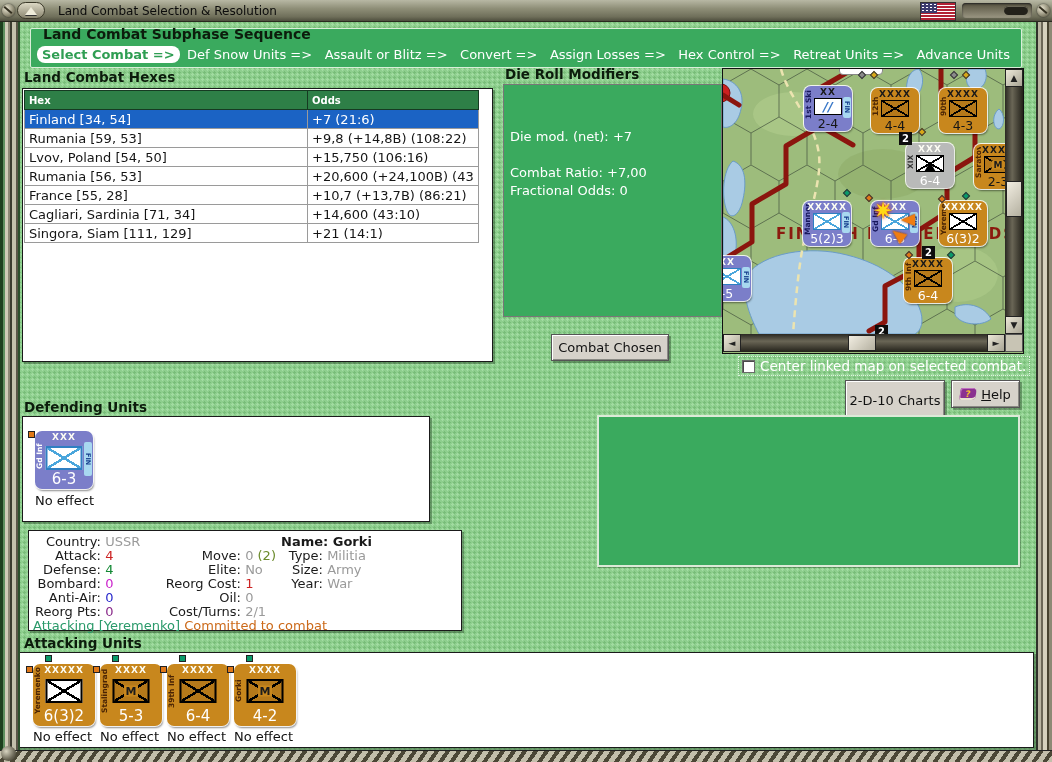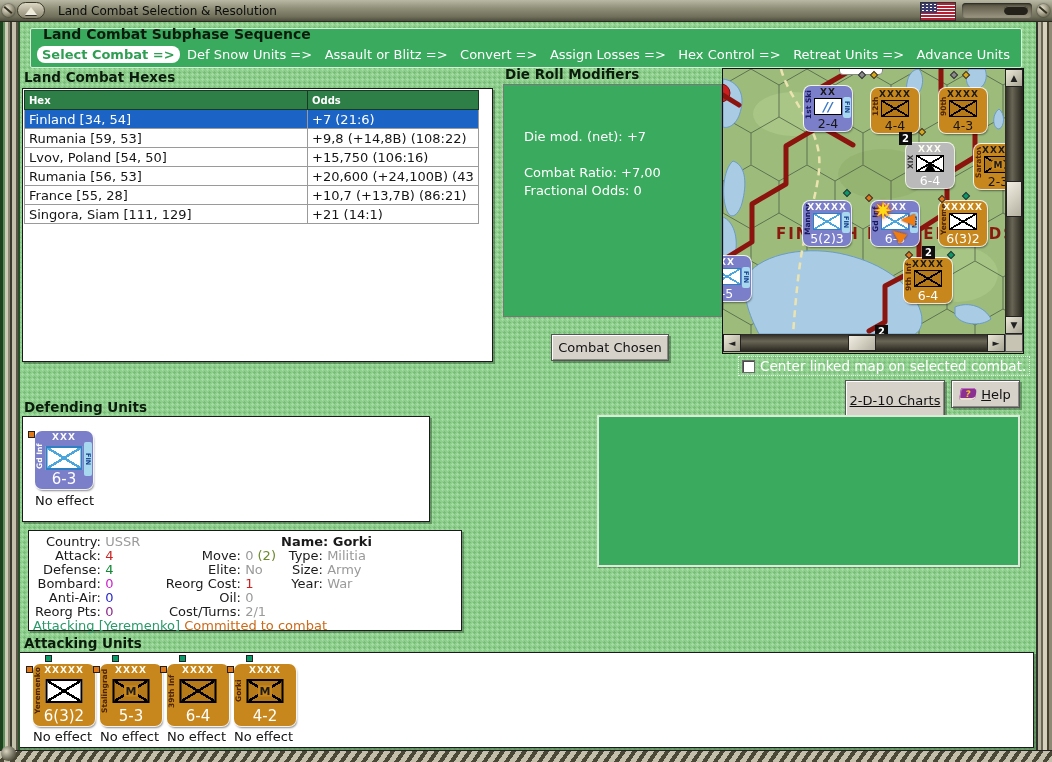--- a/index.html
+++ b/index.html
@@ -53,21 +53,21 @@
   
   .panel{position:absolute;background:#fff;border:1px solid #1a1a1a;box-shadow:2px 2px 0 rgba(20,40,20,.35);}
   table.hexes{border-collapse:collapse;margin:1px;}
   table.hexes th{background:#2e7f47;color:#fff;text-align:left;font-size:10px;padding:2px 4px;border:1px solid #163a22;height:19px;}
   table.hexes td{font-size:13px;color:#151515;padding:1px 4px;border:1px solid #9a9a9a;height:19px;white-space:nowrap;overflow:hidden;}
   table.hexes tr.sel td{background:#1b63c4;color:#fff;}
   .col-hex{width:283px;} .col-odds{width:164px;}
 
   
   .mod-panel{position:absolute;left:483px;top:62px;width:219px;height:233px;background:#3aaa5e;
-    border:1px solid #777;color:#fff;font-size:13px;padding:7px 20px;line-height:18px;white-space:pre;}
+    border:1px solid #777;color:#fff;font-size:13px;padding:7px 6px;line-height:18px;white-space:pre;}
 
   
   .map-wrap{position:absolute;left:702px;top:46px;width:302px;height:286px;border:1px solid #111;background:#9dbc7c;}
   .map-view{position:absolute;left:0;top:0;width:282px;height:265px;overflow:hidden;}
   .vsb{position:absolute;left:282px;top:0;width:18px;height:265px;background:linear-gradient(to right,#2a2822,#6a6656 40%,#23211a);}
   .hsb{position:absolute;left:0;top:265px;width:282px;height:18px;background:linear-gradient(to bottom,#2a2822,#6a6656 40%,#23211a);}
   .sb-corner{position:absolute;left:282px;top:265px;width:18px;height:18px;background:#c8c4b4;border:1px solid #555;}
   .sbtn{position:absolute;background:linear-gradient(135deg,#ece8d8,#a8a494);border:1px solid #222;
     display:flex;align-items:center;justify-content:center;font-size:9px;color:#222;}
   .sthumb{position:absolute;background:linear-gradient(135deg,#f2eee2,#b4b0a0);border:1px solid #222;}
@@ -201,20 +201,24 @@
               <td>Lvov, Poland [54, 50]</td>
               <td>+15,750 (106:16)</td>
             </tr>
             <tr>
               <td>Rumania [56, 53]</td>
               <td>+20,600 (+24,100B) (43</td>
             </tr>
             <tr>
               <td>France [55, 28]</td>
               <td>+10,7 (+13,7B) (86:21)</td>
+            </tr>
+            <tr>
+              <td>Cagliari, Sardinia [71, 34]</td>
+              <td>+14,600 (43:10)</td>
             </tr>
             <tr>
               <td>Singora, Siam [111, 129]</td>
               <td>+21 (14:1)</td>
             </tr>
           </tbody>
       </table>
     </div>
 
     <span class="b" style="left:485px;top:44px;">Die Roll Modifiers</span>
@@ -357,21 +361,21 @@
       <div class="sb-corner"></div>
     </div>
 
     <div class="btn" style="left:531px;top:312px;width:118px;height:27px;">Combat Chosen</div>
 
     <div class="chk-row">
       <span class="chk"></span>
       <span class="chk-label">Center linked map on selected combat.</span>
     </div>
 
-    <div class="btn" style="left:825px;top:358px;width:100px;height:40px;text-decoration:underline;">2-D-10 Charts</div>
+    <div class="btn" style="left:825px;top:358px;width:100px;height:40px;">2-D-10 Charts</div>
     <div class="btn" style="left:931px;top:358px;width:69px;height:28px;">
       <span class="book">?</span>
       <span><span class="u">H</span><span id="hlp-rest">elp</span></span>
     </div>
 
     <span class="b" style="left:4px;top:377px;">Defending Units</span>
     <div class="panel" style="left:2px;top:394px;width:408px;height:106px;">
       <div style="position:absolute;inset:0;">
           <div class="counter lg c-purple light sl nl" style="width: 58px; height: 58px; left: 12px; top: 14px;">
             <span class="c-name">Gd Inf</span>

